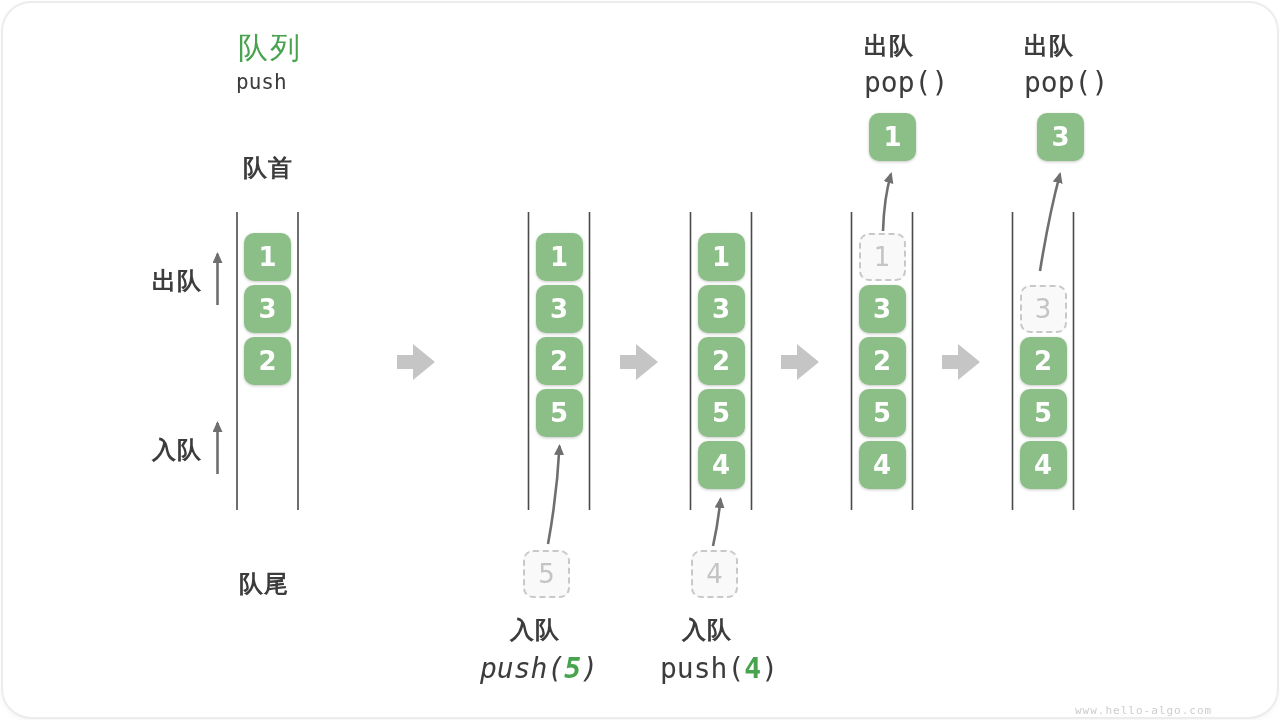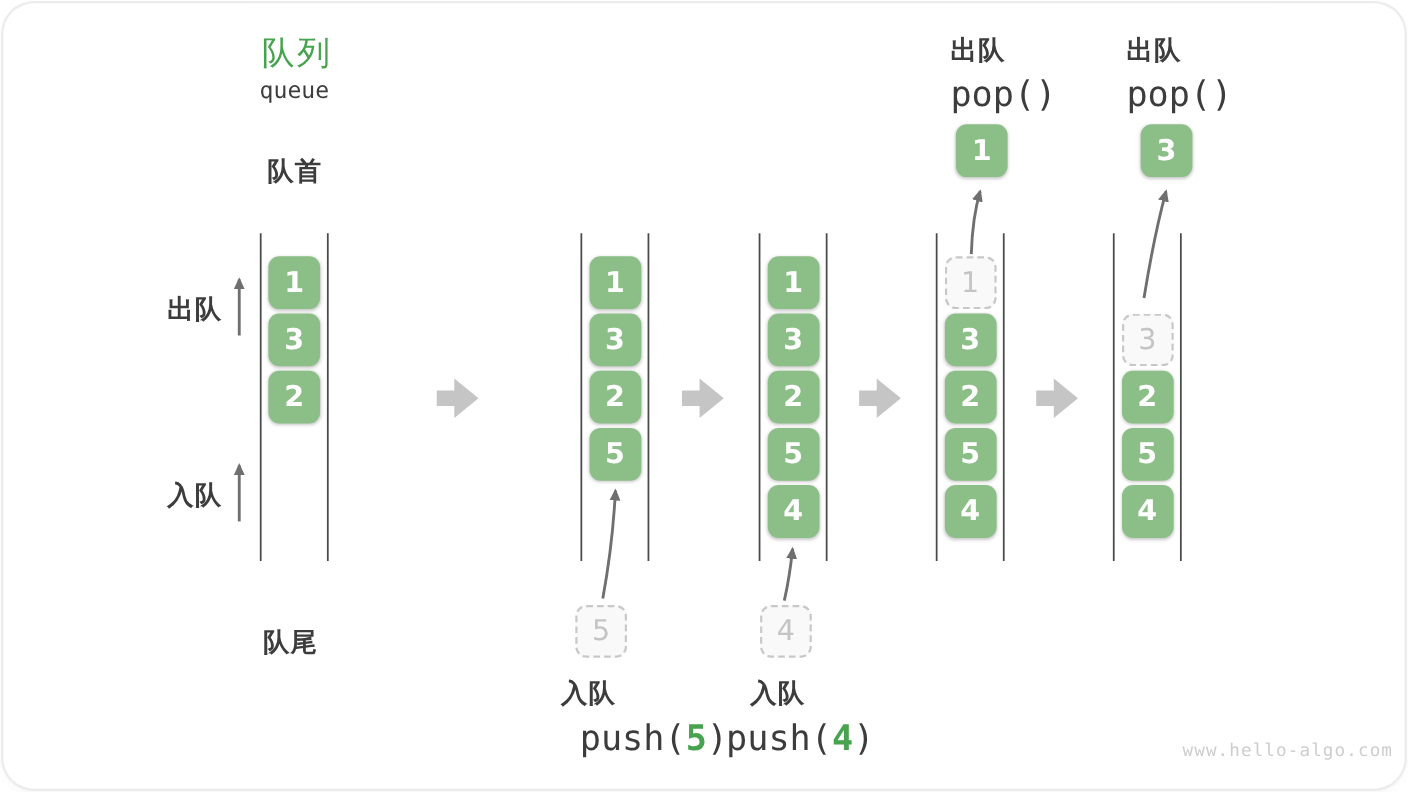--- a/index.html
+++ b/index.html
@@ -2,31 +2,31 @@
 <html style="--green-box: #8CBF87; --green-accent: #47A34E;"><head>
 <meta charset="utf-8">
 <style>
   html,body{margin:0;padding:0;background:#ffffff;}
   .canvas{position:relative;width:1280px;height:720px;background:#fff;overflow:hidden;
           font-family:"Liberation Sans","DejaVu Sans",sans-serif;}
   .card{position:absolute;inset:3px;border-radius:28px;
         box-shadow:0 0 0 2px #ececec, 0 3px 8px rgba(0,0,0,.05);pointer-events:none;}
   .abs{position:absolute;white-space:nowrap;}
   .cn{font-weight:700;color:#3c3c3c;font-size:24px;letter-spacing:1px;}
-  .mono{font-family:"DejaVu Sans Mono","Liberation Mono",monospace;color:#3c3c3c;font-size:32px;}
+  .mono{font-family:"DejaVu Sans Mono","Liberation Mono",monospace;color:#3c3c3c;font-size:28px;}
   .title-zh{font-size:30px;color:var(--green-accent);font-weight:400;letter-spacing:2px;}
   .title-en{font-size:21px;}
   .qbox{position:absolute;width:47px;height:48px;border-radius:10px;display:flex;
         align-items:center;justify-content:center;
         font-family:"DejaVu Sans","Liberation Sans",sans-serif;font-weight:700;font-size:26px;}
   .qbox.solid{background:var(--green-box);color:#ffffff;box-shadow:0 1px 3px rgba(0,0,0,.22);}
   .qbox.dashed{background:#f9f9f9;border:2px dashed #c8c8c8;color:#c4c4c4;
                font-weight:400;box-sizing:border-box;box-shadow:none;}
   .green-arg{color:var(--green-accent);font-weight:700;}
-  .watermark{font-size:16px;color:#cdcdcd;letter-spacing:1px;}
+  .watermark{font-size:11px;color:#cdcdcd;letter-spacing:1px;margin-top:32px;}
   svg{position:absolute;left:0;top:0;}
 </style>
 </head>
 <body>
 
 <div class="canvas">
   <div class="card"></div>
 
   <svg id="overlay" width="1280" height="720" viewBox="0 0 1280 720">
     <defs>
@@ -50,34 +50,34 @@
       <line x1="912.5" x2="912.5" y1="212" y2="510" stroke="#4A4A4A" stroke-width="1.6"></line>
       <line x1="1012.5" x2="1012.5" y1="212" y2="510" stroke="#4A4A4A" stroke-width="1.6"></line>
       <line x1="1073.5" x2="1073.5" y1="212" y2="510" stroke="#4A4A4A" stroke-width="1.6"></line>
       <polygon points="397,355 413,355 413,344 435,362 413,380 413,369 397,369" fill="#C5C5C5"></polygon>
       <polygon points="620,355 636,355 636,344 658,362 636,380 636,369 620,369" fill="#C5C5C5"></polygon>
       <polygon points="781,355 797,355 797,344 819,362 797,380 797,369 781,369" fill="#C5C5C5"></polygon>
       <polygon points="942,355 958,355 958,344 980,362 958,380 958,369 942,369" fill="#C5C5C5"></polygon>
     </svg>
 
   <div class="abs title-zh" style="left:238px;top:28px;">队列</div>
-  <div class="abs mono title-en" style="left:236px;top:70px;">queue</div>
+  <div class="abs mono title-en" style="left:236px;top:70px;">push</div>
 
-  <div class="abs cn" style="left:243px;top:140px;">队首</div>
+  <div class="abs cn" style="left:243px;top:152px;">队首</div>
   <div class="abs cn" style="left:239px;top:568px;">队尾</div>
   <div class="abs cn" style="left:152px;top:265px;">出队</div>
   <div class="abs cn" style="left:152px;top:434px;">入队</div>
 
   <div class="abs cn" style="left:864px;top:30px;">出队</div>
   <div class="abs mono" style="left:864px;top:66px;">pop()</div>
   <div class="abs cn" style="left:1024px;top:30px;">出队</div>
   <div class="abs mono" style="left:1024px;top:66px;">pop()</div>
 
   <div class="abs cn" style="left:510px;top:614px;">入队</div>
-  <div class="abs mono" style="left:527px;top:652px;"><span>push(</span><span class="green-arg">5</span><span>)</span></div>
+  <div class="abs mono" style="left:480px;top:652px;font-style:italic;"><span>push(</span><span class="green-arg">5</span><span>)</span></div>
   <div class="abs cn" style="left:682px;top:614px;">入队</div>
   <div class="abs mono" style="left:660px;top:652px;"><span>push(</span><span class="green-arg">4</span><span>)</span></div>
 
   <div class="abs mono watermark" style="left:1075px;top:672px;">www.hello-algo.com</div>
 
   <div id="box-layer">
       <div class="qbox solid" style="left: 244px; top: 233px;">1</div>
       <div class="qbox solid" style="left: 244px; top: 285px;">3</div>
       <div class="qbox solid" style="left: 244px; top: 337px;">2</div>
       <div class="qbox solid" style="left: 535.5px; top: 233px;">1</div>

